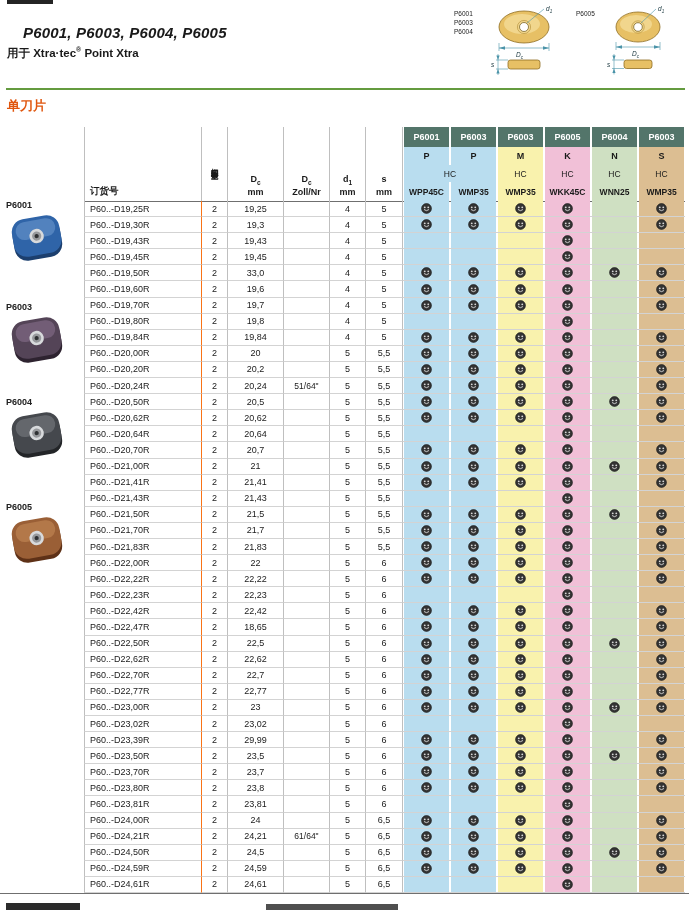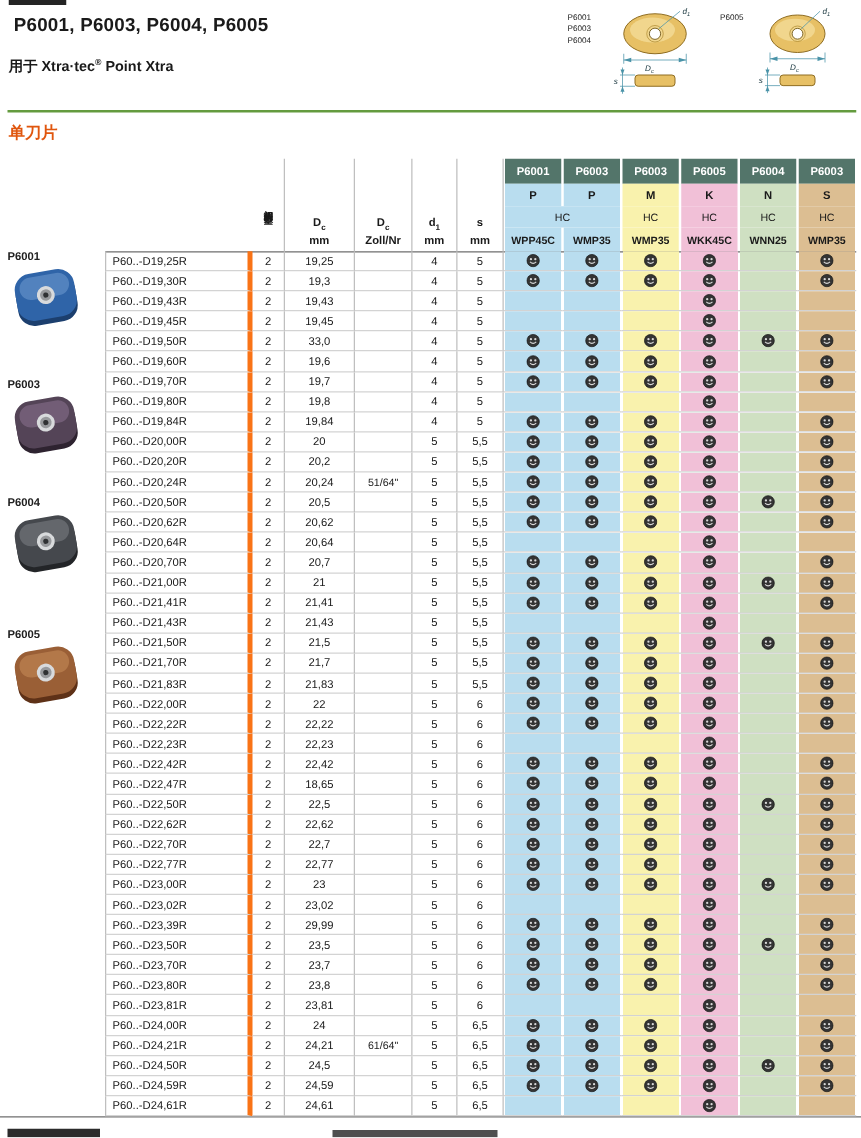--- a/index.html
+++ b/index.html
@@ -1,20 +1,20 @@
 <!DOCTYPE html>
 <html><head>
 <meta charset="utf-8">
 <style>
   html,body { margin:0; padding:0; background:#fff; }
   body { width:689px; height:910px; font-family:"Liberation Sans", sans-serif; color:#1a1a1a; }
   .page { position:relative; width:689px; height:910px; overflow:hidden; background:#fff; }
 
   .top-frag { position:absolute; left:7px; top:0; width:46px; height:4px; background:#242424; }
-  .title { position:absolute; left:7px; top:8px; margin:4px; font-size:15px; font-weight:bold; letter-spacing:.2px; }
+  .title { position:absolute; left:7px; top:8px; margin:16px; font-size:15px; font-weight:bold; letter-spacing:.2px;font-style:italic; }
   .subtitle { position:absolute; left:7px; top:46px; font-size:11.5px; font-weight:bold; }
   .subtitle sup { font-size:7px; }
 
   .drawing { position:absolute; left:450px; top:2px; }
   .dim-text { font-size:6.5px; font-style:italic; fill:#14323a; }
   .dim-sub { font-size:4.5px; }
   .dlabel { font-size:6.5px; fill:#222; }
 
   .green-rule { position:absolute; left:6px; top:88px; width:679px; height:2px; }
   .section-title { position:absolute; left:7px; top:97px; font-size:13px; font-weight:bold; }
@@ -41,21 +41,21 @@
   .hc    { font-size:8.5px; }
   .gname { font-weight:bold; font-size:8.5px; }
 
   
   .tbody { position:absolute; left:0; top:201px; width:689px; border-bottom:1px solid #6f6f6f; }
   .trow { display:flex; height:16.1px; }
   .c { box-sizing:border-box; font-size:9px; display:flex; align-items:center; justify-content:center;
        border-bottom:1px solid #d3d3d3; overflow:hidden; }
   .gut   { width:84px; border-bottom:none; }
   .order { width:118px; justify-content:flex-start; padding-left:5px;
-           border-left:1px solid #bfbfbf; border-right:4px solid #f97316; }
+           border-left:1px solid #bfbfbf; border-right:1px solid #f97316; }
   .edges { width:26px; border-right:1px solid #bfbfbf; }
   .dcv   { width:56px; border-right:1px solid #bfbfbf; }
   .zollv { width:46px; border-right:1px solid #bfbfbf; font-size:8.5px; }
   .d1v   { width:36px; border-right:1px solid #bfbfbf; }
   .sv    { width:37px; border-right:1px solid #bfbfbf; }
   .g     { width:47px; padding:0 1px; background-clip:content-box; }
 
   
   .product { position:absolute; left:6px; width:76px; }
   .plabel { display:block; font-size:9px; font-weight:bold; color:#222; margin-bottom:2px; }
@@ -131,20 +131,23 @@
     <path d="M164 58 L162.4 53.6 L165.6 53.6 Z" fill="#4a93a8"></path>
     <path d="M164 66.5 L162.4 70.9 L165.6 70.9 Z" fill="#4a93a8"></path>
     <text class="dim-text" x="157" y="64.5">s</text>
   </svg>
 
   <div class="green-rule" style="background: rgb(100, 155, 63);"></div>
 
   <div class="section-title" style="color: rgb(224, 86, 14);">单刀片</div>
 
   <div class="hdr">
+    <div class="hcell h-order">
+      <span>订货号</span>
+    </div>
     <div class="hcell h-edges">
       <span class="vert">切削刃数量</span>
     </div>
     <div class="hcell h-dc hstack">
       <span><span>D</span><sub>c</sub></span>
       <span>mm</span>
     </div>
     <div class="hcell h-zoll hstack">
       <span><span>D</span><sub>c</sub></span>
       <span>Zoll/Nr</span>

